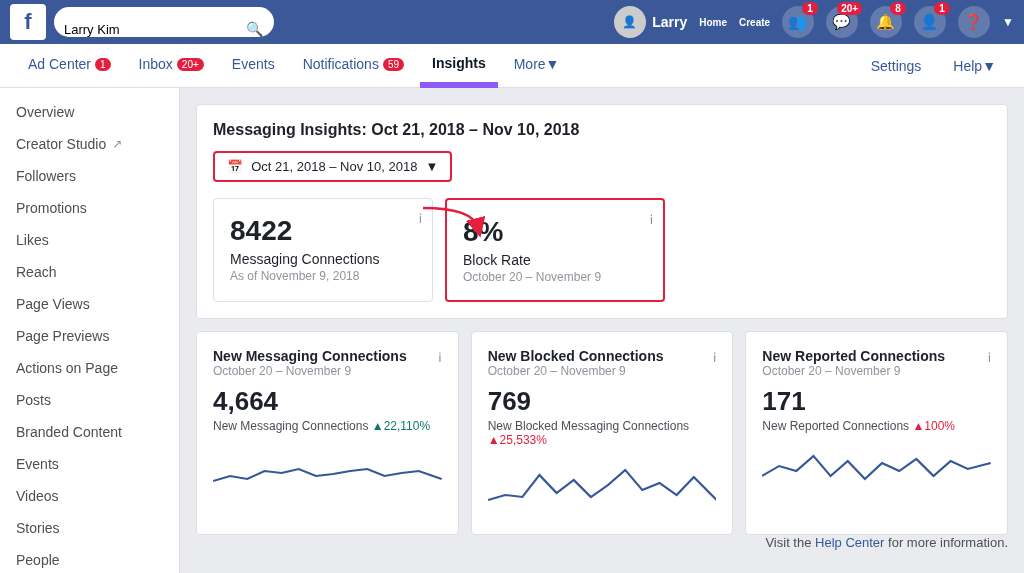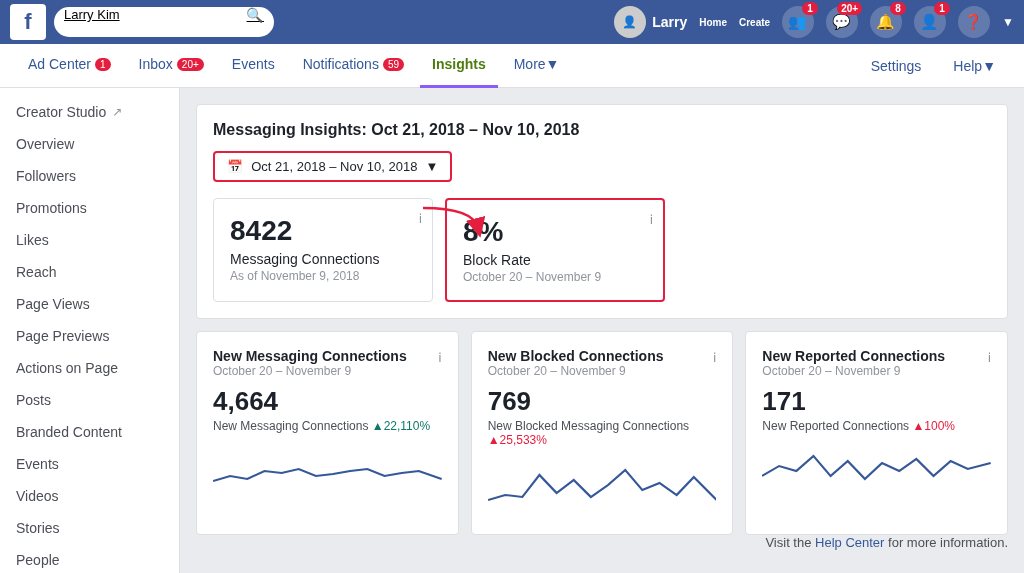--- a/index.html
+++ b/index.html
@@ -21,26 +21,25 @@
       display: flex; align-items: center; justify-content: center;
       color: #3b5998;
       font-size: 22px;
       font-weight: bold;
       flex-shrink: 0;
     }
     .search-bar {
       background: #fff;
       border-radius: 20px;
       display: flex;
-      align-items: flex-start;
+      align-items: flex-end;
       padding: 0 10px;
       height: 30px;
       width: 220px;
       gap: 4px;
-      text-decoration: underline;
     }
     .search-bar input {
       border: none;
       outline: none;
       font-size: 13px;
       width: 100%;
       background: transparent;
     }
     .search-icon-btn {
       color: #3b5998;
@@ -121,22 +120,22 @@
       height: 44px;
       display: flex;
       align-items: center;
       font-size: 14px;
       cursor: pointer;
       color: #365899;
       border-bottom: 3px solid transparent;
       position: relative;
     }
     .sec-nav-item.active {
-      color: #4d7c0f;
-      border-bottom: 3px solid #8b5cf6;
+      color: #0f172a;
+      border-bottom: 6px solid #8b5cf6;
       font-weight: 600;
     }
     .sec-nav-item .badge-inline {
       background: #e41e3f;
       color: #fff;
       font-size: 10px;
       border-radius: 10px;
       padding: 1px 5px;
       margin-left: 4px;
     }
@@ -387,25 +386,25 @@
       <span>Help</span>
       <span> ▼</span>
     </div>
   </div>
 </nav>
 
 <div class="main-layout">
 
   <aside class="sidebar">
     <div class="sidebar-item">
+      <span>Overview</span>
+    </div>
+    <div class="sidebar-item">
       <span>Creator Studio</span>
       <span class="icon-small">↗</span>
-    </div>
-    <div class="sidebar-item">
-      <span>Overview</span>
     </div>
     <div class="sidebar-item">
       <span>Followers</span>
     </div>
     <div class="sidebar-item">
       <span>Promotions</span>
     </div>
     <div class="sidebar-item">
       <span>Likes</span>
     </div>

